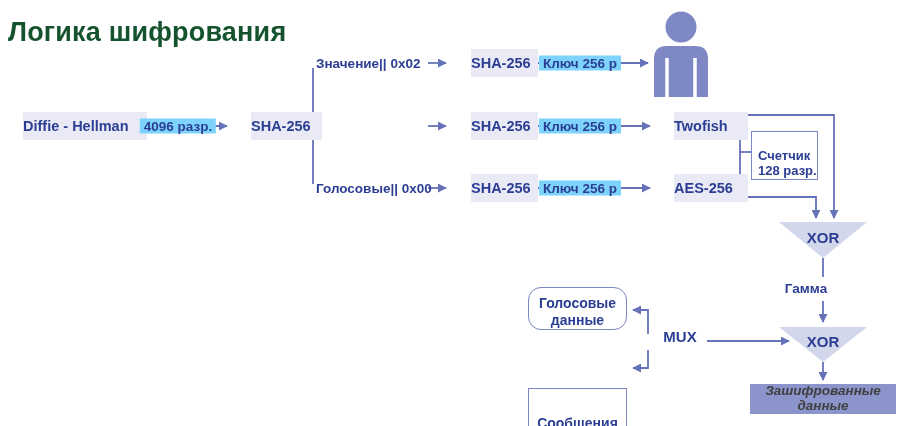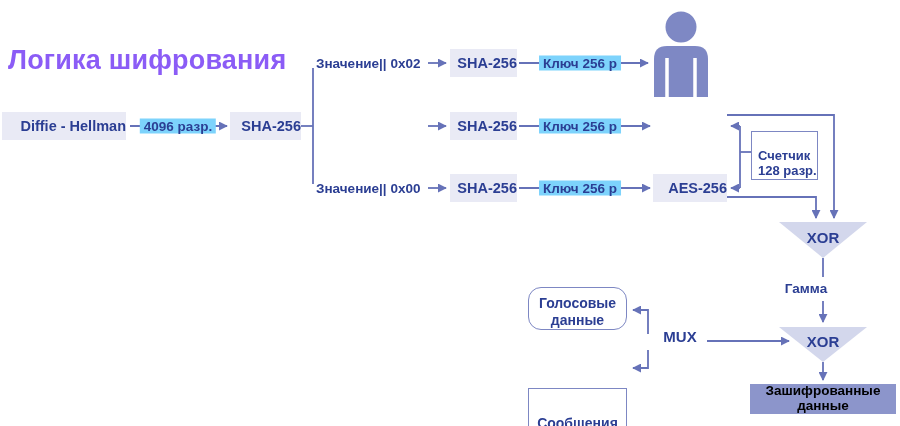--- a/index.html
+++ b/index.html
@@ -3,36 +3,36 @@
 <meta charset="utf-8">
 <style>
   html,body{margin:0;padding:0;background:#fff;}
   .stage{
     position:relative;width:900px;height:426px;background:#fff;overflow:hidden;
     font-family:"Liberation Sans",sans-serif;color:#2b3e93;
   }
   .stage svg.wires{position:absolute;left:0;top:0;z-index:1;}
   .abs{position:absolute;z-index:2;}
   .title{
-    left:8px;top:17px;font-size:27px;font-weight:bold;color:#8b5cf6;letter-spacing:.2px;margin-top:28px;
+    left:8px;top:17px;font-size:27px;font-weight:bold;color:#14532d;letter-spacing:.2px;
   }
   .box{
-    background:#e9eaf5;display:flex;align-items:center;justify-content:flex-end;
-    font-weight:bold;font-size:14.5px;color:#2b3e93;white-space:nowrap;
+    background:#e9eaf5;display:flex;align-items:center;justify-content:flex-start;
+    font-weight:bold;font-size:14.5px;color:#2b3e93;white-space:nowrap;margin-left:21px;
   }
   .obox{
     background:#fff;border:1.5px solid #7d87c3;color:#2b3e93;font-weight:bold;
     display:flex;flex-direction:column;justify-content:flex-end;font-size:13px;line-height:1.2;
     box-sizing:border-box;
   }
   .obox.center{align-items:center;text-align:center;}
   .obox.left{align-items:flex-start;padding-left:6px;}
   .fbox{
-    background:#8c95cb;color:#000000;font-weight:bold;font-size:13.5px;line-height:1.1;
-    display:flex;flex-direction:column;align-items:center;justify-content:center;text-align:center;
+    background:#8c95cb;color:#404040;font-weight:bold;font-size:13.5px;line-height:1.1;
+    display:flex;flex-direction:column;align-items:center;justify-content:center;text-align:center;font-style:italic;
   }
   .lbl{
     font-size:13.5px;font-weight:bold;color:#2b3e93;white-space:nowrap;z-index:3;
   }
   .onwire{background:#7dd3fc;padding:0 4px;}
   .ctr{transform:translate(-50%,-50%);}
   .vctr{transform:translate(0,-50%);}
   .xorlbl{font-size:15px;font-weight:bold;}
 </style>
 </head>
@@ -92,36 +92,39 @@
 
   <div class="abs box" style="left:2px;top:112px;width:124px;height:28px;">
     <span>Diffie - Hellman</span>
   </div>
   <div class="abs lbl onwire ctr" style="left:178px;top:126px;">4096 разр.</div>
   <div class="abs box" style="left:230px;top:112px;width:71px;height:28px;">
     <span>SHA-256</span>
   </div>
 
   <div class="abs lbl vctr" style="left:316px;top:63px;">Значение|| 0x02</div>
-  <div class="abs lbl vctr" style="left:316px;top:188px;">Значение|| 0x00</div>
+  <div class="abs lbl vctr" style="left:316px;top:188px;">Голосовые|| 0x00</div>
 
   <div class="abs box" style="left:450px;top:49px;width:67px;height:28px;">
     <span>SHA-256</span>
   </div>
   <div class="abs box" style="left:450px;top:112px;width:67px;height:28px;">
     <span>SHA-256</span>
   </div>
   <div class="abs box" style="left:450px;top:174px;width:67px;height:28px;">
     <span>SHA-256</span>
   </div>
 
   <div class="abs lbl onwire ctr" style="left:580px;top:63px;">Ключ 256 р</div>
   <div class="abs lbl onwire ctr" style="left:580px;top:126px;">Ключ 256 р</div>
   <div class="abs lbl onwire ctr" style="left:580px;top:188px;">Ключ 256 р</div>
 
+  <div class="abs box" style="left:653px;top:112px;width:74px;height:28px;">
+    <span>Twofish</span>
+  </div>
   <div class="abs box" style="left:653px;top:174px;width:74px;height:28px;">
     <span>AES-256</span>
   </div>
 
   <div class="abs obox left" style="left:751px;top:131px;width:67px;height:49px;">
     <span>Счетчик</span>
     <span>128 разр.</span>
   </div>
 
   <div class="abs lbl xorlbl ctr" style="left:823px;top:237px;">XOR</div>

